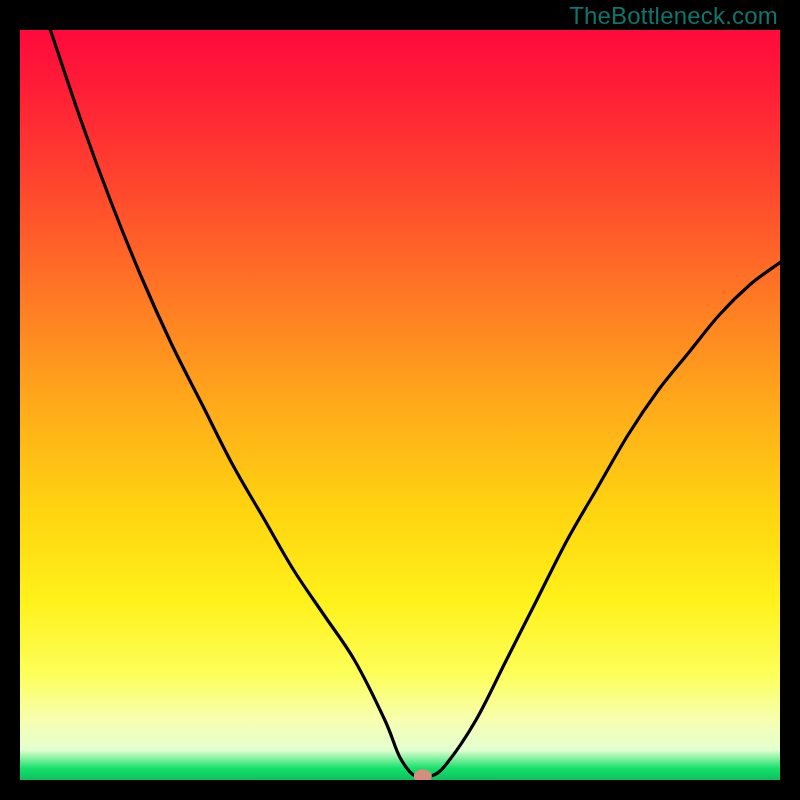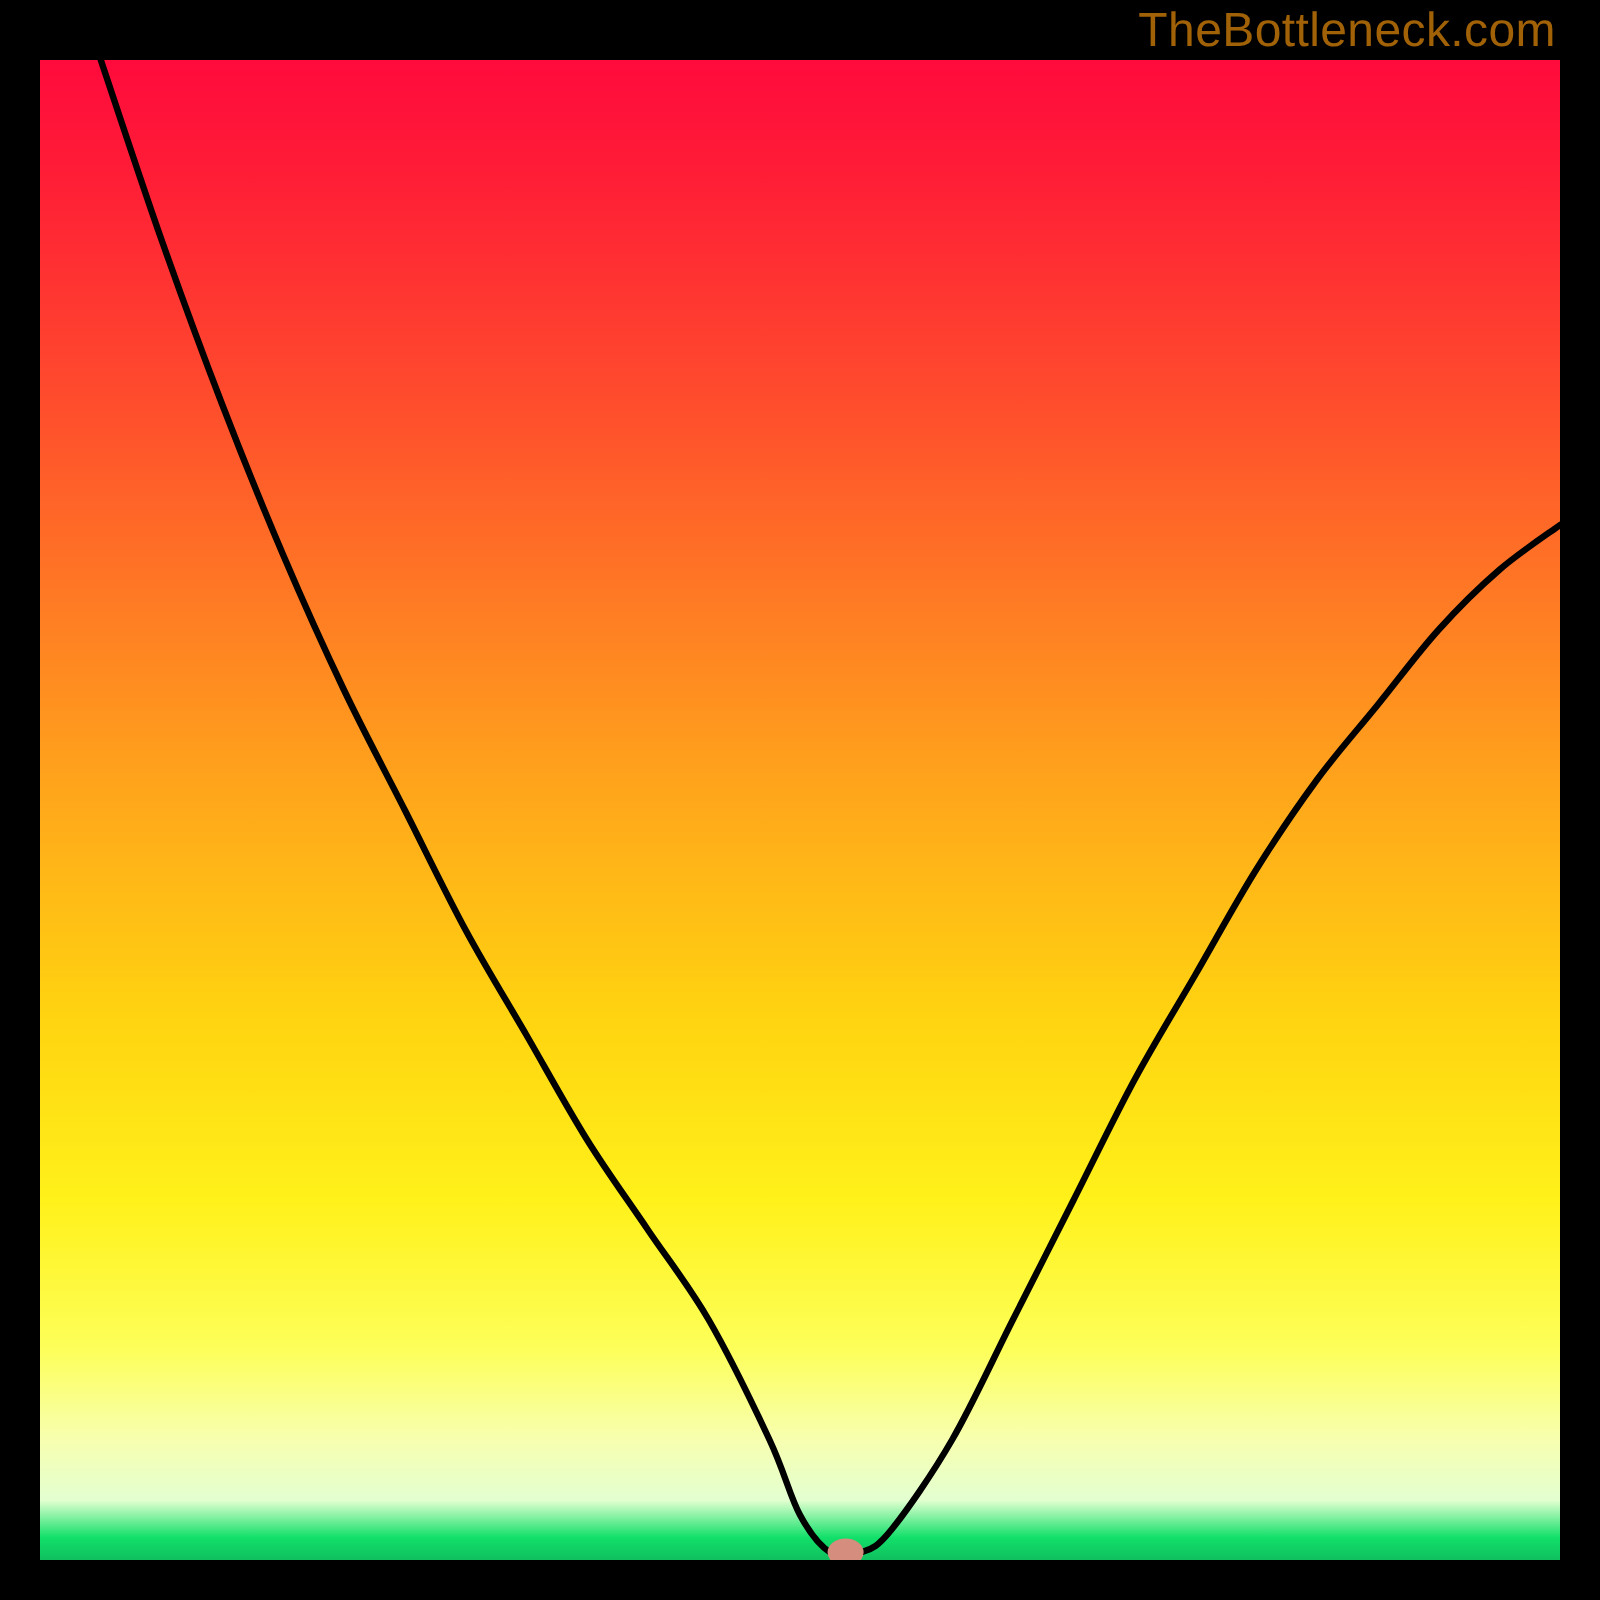--- a/index.html
+++ b/index.html
@@ -14,21 +14,21 @@
   .frame {
     position: relative;
     width: 800px;
     height: 800px;
     background: #000;
   }
   .watermark {
     position: absolute;
     top: 2px;
     right: 22px;
-    color: #a16207;
+    color: #0f766e;
     font-size: 24px;
     font-weight: 500;
     letter-spacing: 0.2px;
     z-index: 20;
     pointer-events: none;
   }
   .plot-area {
     position: absolute;
     left: 20px;
     top: 30px;

